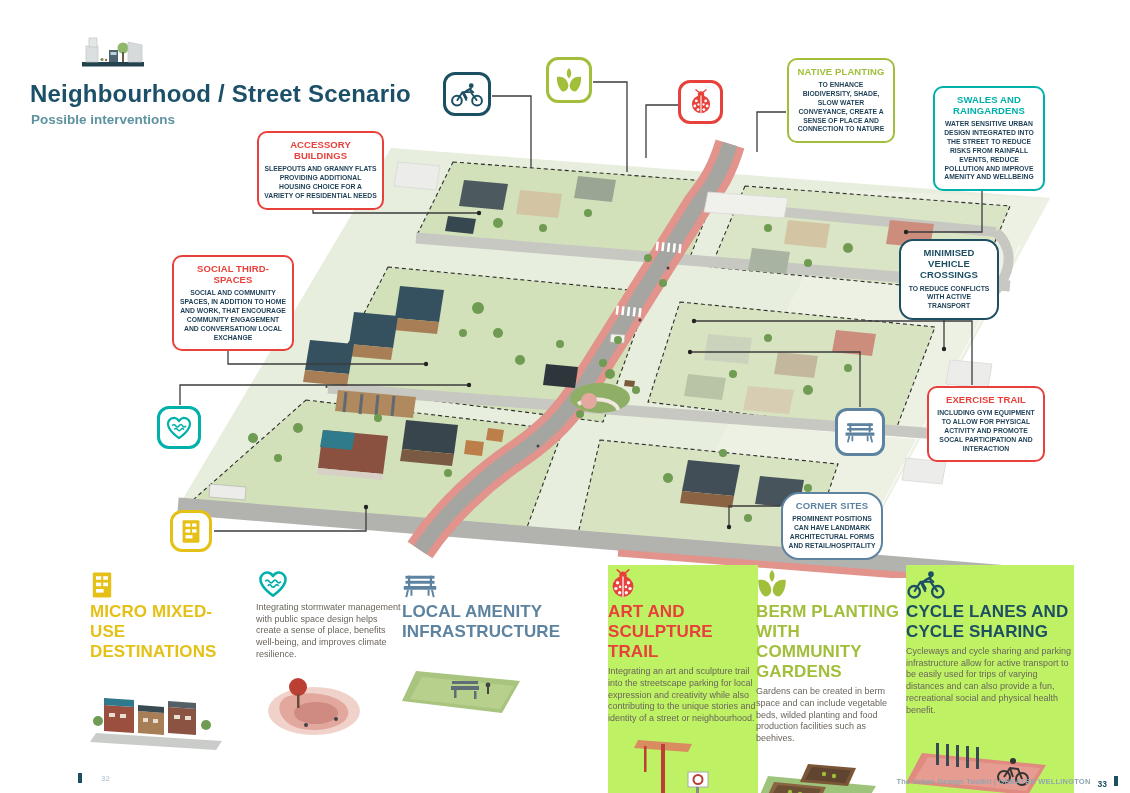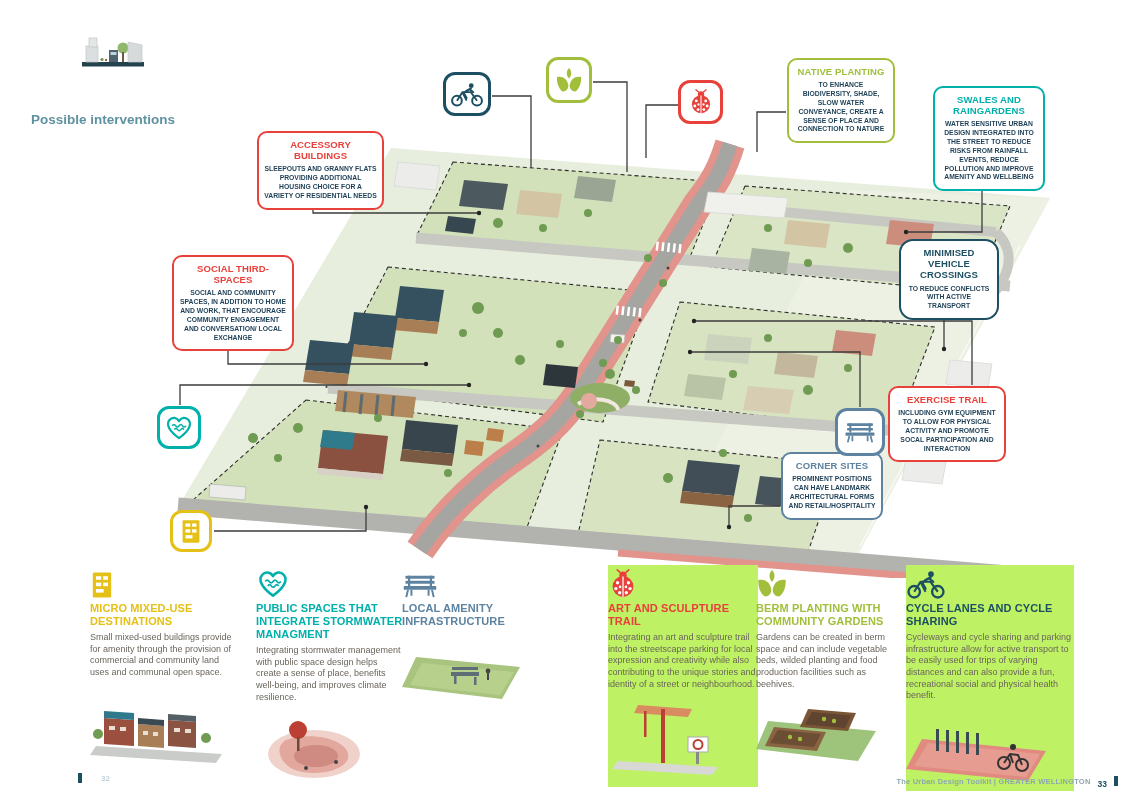--- a/index.html
+++ b/index.html
@@ -27,21 +27,21 @@
   .b-teal{border-color:var(--teal);}  .t-teal{color:var(--teal);}
   .b-navy{border-color:var(--navy);margin-top:23px;}  .t-navy{color:var(--navy);}
   .b-steel{border-color:var(--steel);} .t-steel{color:var(--steel);}
   .t-yellow{color:var(--yellow);}
   
   .badge{position:absolute;z-index:3;background:#fff;border:3px solid;border-radius:12px;
          display:flex;align-items:center;justify-content:center;box-sizing:border-box;}
   
   .leg-col{position:absolute;top:565px;z-index:2;}
   .leg-icon{height:34px;margin-bottom:3px;display:flex;align-items:flex-end;}
-  .leg-title{font-size:11px;font-weight:bold;line-height:1.18;letter-spacing:.1px;margin-bottom:4px;}
+  .leg-title{font-size:17px;font-weight:bold;line-height:1.18;letter-spacing:.1px;margin-bottom:4px;}
   .leg-body{font-size:9px;color:var(--body-text);line-height:1.3;}
   .leg-art{margin-top:9px;}
   .panel{background:#bef264;}
   
   #footer-left{position:absolute;left:78px;top:773px;display:flex;align-items:center;gap:19px;z-index:2;}
   #footer-right{position:absolute;right:12px;top:773px;display:flex;align-items:center;gap:7px;z-index:2;}
   .pg-bar{width:4px;height:10px;background:var(--navy);display:inline-block;}
   #footer-left .pg-num{font-size:8px;font-weight:bold;color:#c2d2da;}
   #footer-right .credit{font-size:7.5px;font-weight:bold;color:#8fa6b0;letter-spacing:.2px;}
   #footer-right .pg-num{font-size:8.5px;font-weight:bold;color:var(--navy);margin-top:6px;}
@@ -110,20 +110,21 @@
     <rect x="4" y="10" width="12" height="16" fill="#dcdfe0" stroke="#c2c6c7" stroke-width=".7"></rect>
     <rect x="7" y="2" width="8" height="9" fill="#e4e7e8" stroke="#c2c6c7" stroke-width=".7"></rect>
     <rect x="27" y="14" width="9" height="12" fill="#4e6470"></rect>
     <rect x="28.5" y="16" width="6" height="3" fill="#bcd2da"></rect>
     <circle cx="41" cy="12" r="5.5" fill="#8fb86a"></circle>
       <rect x="40" y="16" width="2" height="10" fill="#6b5b43"></rect>
     <polygon points="46,6 60,9 60,26 46,26" fill="#d7dadb" stroke="#c2c6c7" stroke-width=".7"></polygon>
     <circle cx="20" cy="23.5" r="1.6" fill="#7a8c54"></circle>
       <circle cx="24" cy="24" r="1.2" fill="#9a6b4e"></circle>
   </svg>
+  <div id="page-title">Neighbourhood / Street Scenario</div>
   <div id="page-subtitle">Possible interventions</div>
 
   <svg id="map-wrap" width="920" height="450" viewBox="0 0 920 450">
     <polygon points="243,20 902,70 708,430 33,374" fill="#e7eedd"></polygon>
     <polygon points="700,62 902,70 708,430 520,414" fill="#eef2e5" opacity=".75"></polygon>
 
     <g stroke="#ffffff" stroke-width="1.1" opacity=".8">
       <path d="M712,418 L872,118"></path>
         <path d="M768,424 L890,190"></path>
       <path d="M640,300 L860,318"></path>
@@ -287,25 +288,25 @@
     <div class="c-body">WATER SENSITIVE URBAN DESIGN INTEGRATED INTO THE STREET TO REDUCE RISKS FROM RAINFALL EVENTS, REDUCE POLLUTION AND IMPROVE AMENITY AND WELLBEING</div>
   </div>
   <div class="callout b-navy" style="left:899px;top:216px;width:100px;border-radius:14px;">
     <div class="c-title t-navy">MINIMISED VEHICLE CROSSINGS</div>
     <div class="c-body">TO REDUCE CONFLICTS WITH ACTIVE TRANSPORT</div>
   </div>
   <div class="callout b-red" style="left:172px;top:255px;width:122px;text-align:center;">
     <div class="c-title t-red">SOCIAL THIRD-SPACES</div>
     <div class="c-body">SOCIAL AND COMMUNITY SPACES, IN ADDITION TO HOME AND WORK, THAT ENCOURAGE COMMUNITY ENGAGEMENT AND CONVERSATION/ LOCAL EXCHANGE</div>
   </div>
-  <div class="callout b-red" style="left:888px;top:386px;width:118px;">
+  <div class="callout b-red" style="left:927px;top:386px;width:118px;">
     <div class="c-title t-red">EXERCISE TRAIL</div>
     <div class="c-body">INCLUDING GYM EQUIPMENT TO ALLOW FOR PHYSICAL ACTIVITY AND PROMOTE SOCAL PARTICIPATION AND INTERACTION</div>
   </div>
-  <div class="callout b-steel" style="left:781px;top:452px;width:102px;border-radius:10px;">
+  <div class="callout b-steel" style="left:781px;top:492px;width:102px;border-radius:18px;">
     <div class="c-title t-steel">CORNER SITES</div>
     <div class="c-body">PROMINENT POSITIONS CAN HAVE LANDMARK ARCHITECTURAL FORMS AND RETAIL/HOSPITALITY</div>
   </div>
 
   <div class="badge" style="left:443px;top:72px;width:48px;height:44px;border-color:var(--navy);color:var(--navy);">
     <svg width="34" height="25">
         <use href="#icon-cyclist"></use>
       </svg>
   </div>
   <div class="badge" style="left:546px;top:57px;width:46px;height:46px;border-color:var(--green);color:var(--green);">
@@ -334,21 +335,20 @@
       </svg>
   </div>
 
   <div class="leg-col" style="left:90px;width:150px;">
     <div class="leg-icon" style="color:var(--yellow);">
         <svg width="24" height="28">
           <use href="#icon-building"></use>
         </svg>
       </div>
     <div class="leg-title t-yellow">MICRO MIXED-USE DESTINATIONS</div>
-    <div class="leg-body">Small mixed-used buildings provide for amenity through the provision of commercial and community land uses and communal open space.</div>
     <svg class="leg-art" width="140" height="76" viewBox="0 0 140 76">
       <polygon points="6,58 132,66 126,75 0,67" fill="#c9ccc8"></polygon>
       <polygon points="14,30 44,32 44,58 14,56" fill="#9a4f3f"></polygon>
       <polygon points="14,23 44,25 44,32 14,30" fill="#2e7a8c"></polygon>
       <polygon points="48,36 74,38 74,60 48,58" fill="#a87e56"></polygon>
       <polygon points="48,30 74,32 74,38 48,36" fill="#3a4a52"></polygon>
       <polygon points="78,32 106,34 106,60 78,58" fill="#8a5342"></polygon>
       <polygon points="78,26 106,28 106,34 78,32" fill="#556066"></polygon>
       <rect x="19" y="38" width="6" height="4" fill="#e9ded2"></rect>
         <rect x="30" y="39" width="6" height="4" fill="#e9ded2"></rect>
@@ -360,21 +360,20 @@
         <circle cx="116" cy="50" r="5" fill="#6f9b52"></circle>
     </svg>
   </div>
 
   <div class="leg-col" style="left:256px;width:148px;">
     <div class="leg-icon" style="color:var(--teal);">
         <svg width="34" height="31">
           <use href="#icon-heartwaves"></use>
         </svg>
       </div>
-    <div class="leg-title t-teal">PUBLIC SPACES THAT INTEGRATE STORMWATER MANAGMENT</div>
     <div class="leg-body">Integrating stormwater management with public space design helps create a sense of place, benefits well-being, and improves climate resilience.</div>
     <svg class="leg-art" width="120" height="72" viewBox="0 0 120 72">
       <ellipse cx="58" cy="42" rx="46" ry="24" fill="#f0d2cb"></ellipse>
       <path d="M30,28 C60,18 96,30 92,46 C88,62 46,66 32,54 C22,46 20,34 30,28 Z" fill="#e2a79d"></path>
       <ellipse cx="60" cy="44" rx="22" ry="11" fill="#cf8a82"></ellipse>
       <circle cx="42" cy="18" r="9" fill="#bc3f33"></circle>
         <rect x="41" y="25" width="2.5" height="14" fill="#6b4a36"></rect>
       <circle cx="80" cy="50" r="2" fill="#444"></circle>
         <circle cx="50" cy="56" r="2" fill="#444"></circle>
     </svg>

